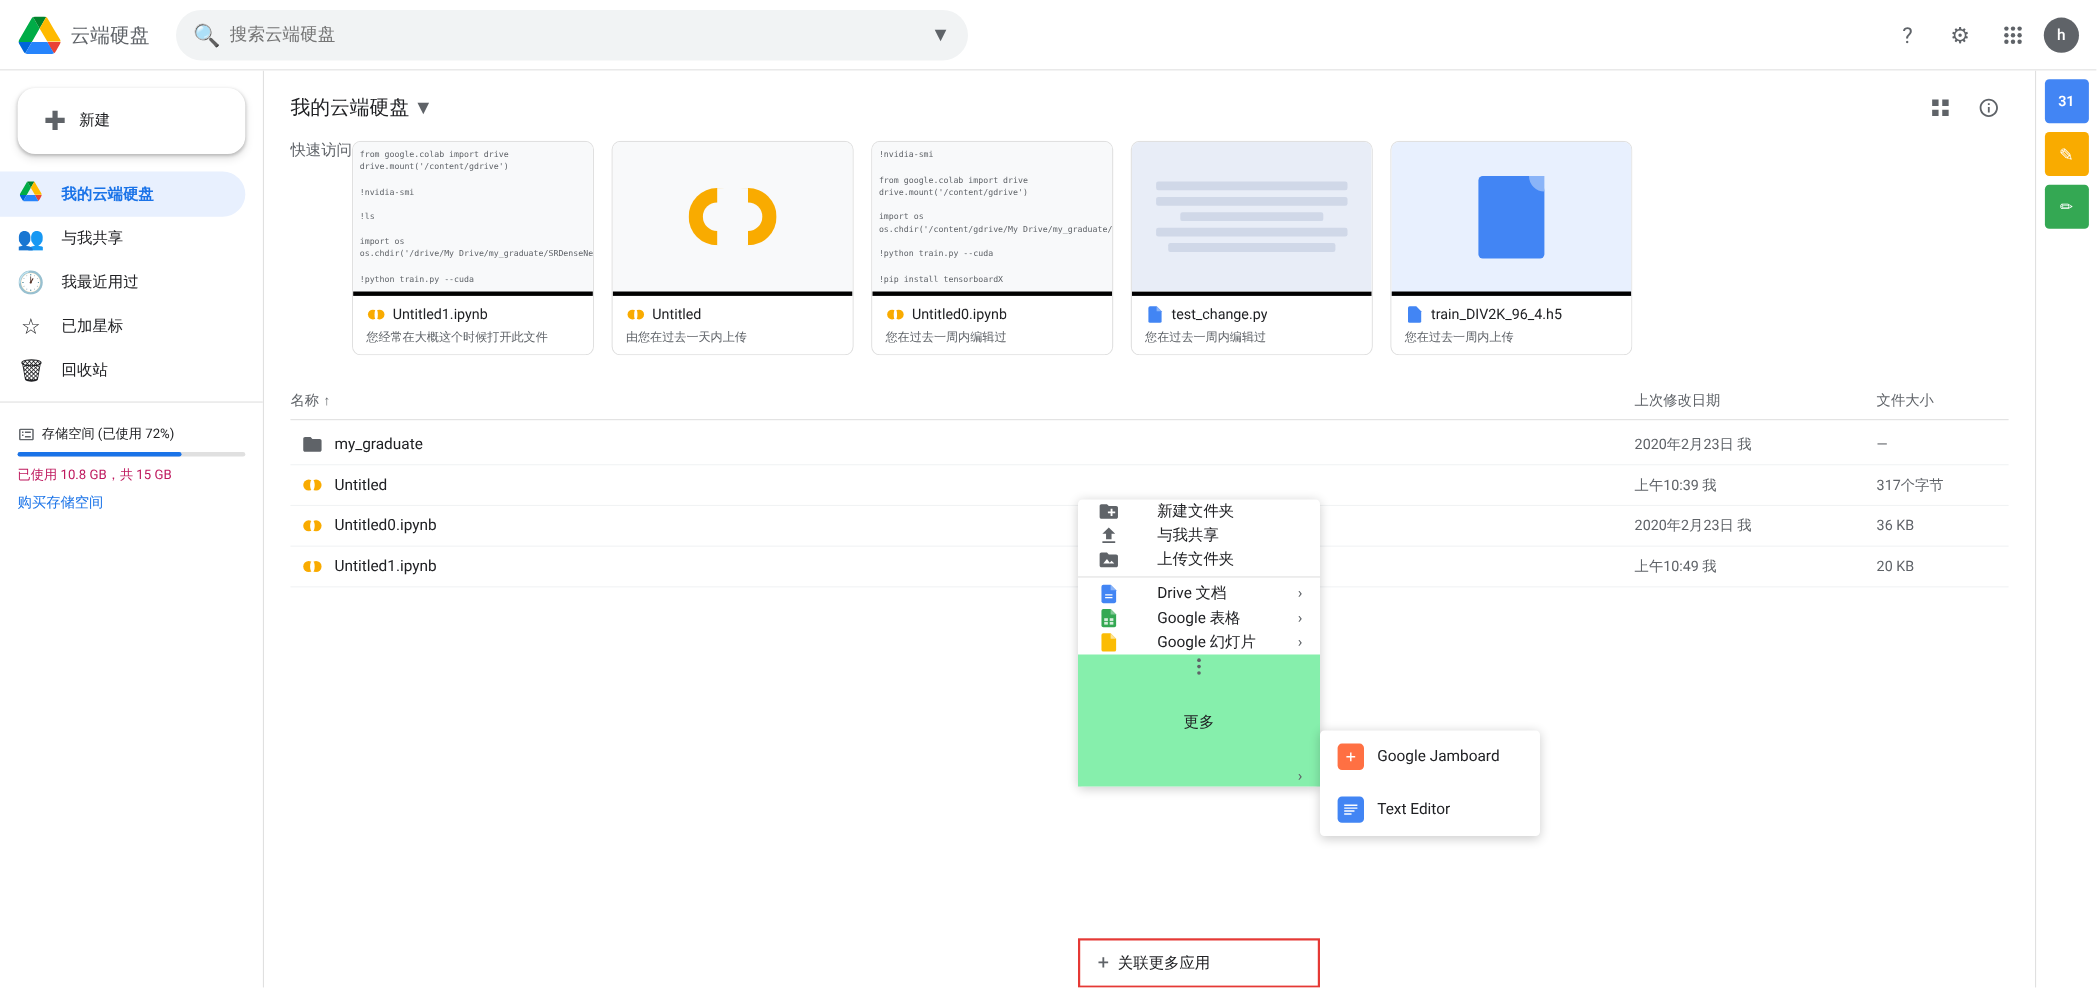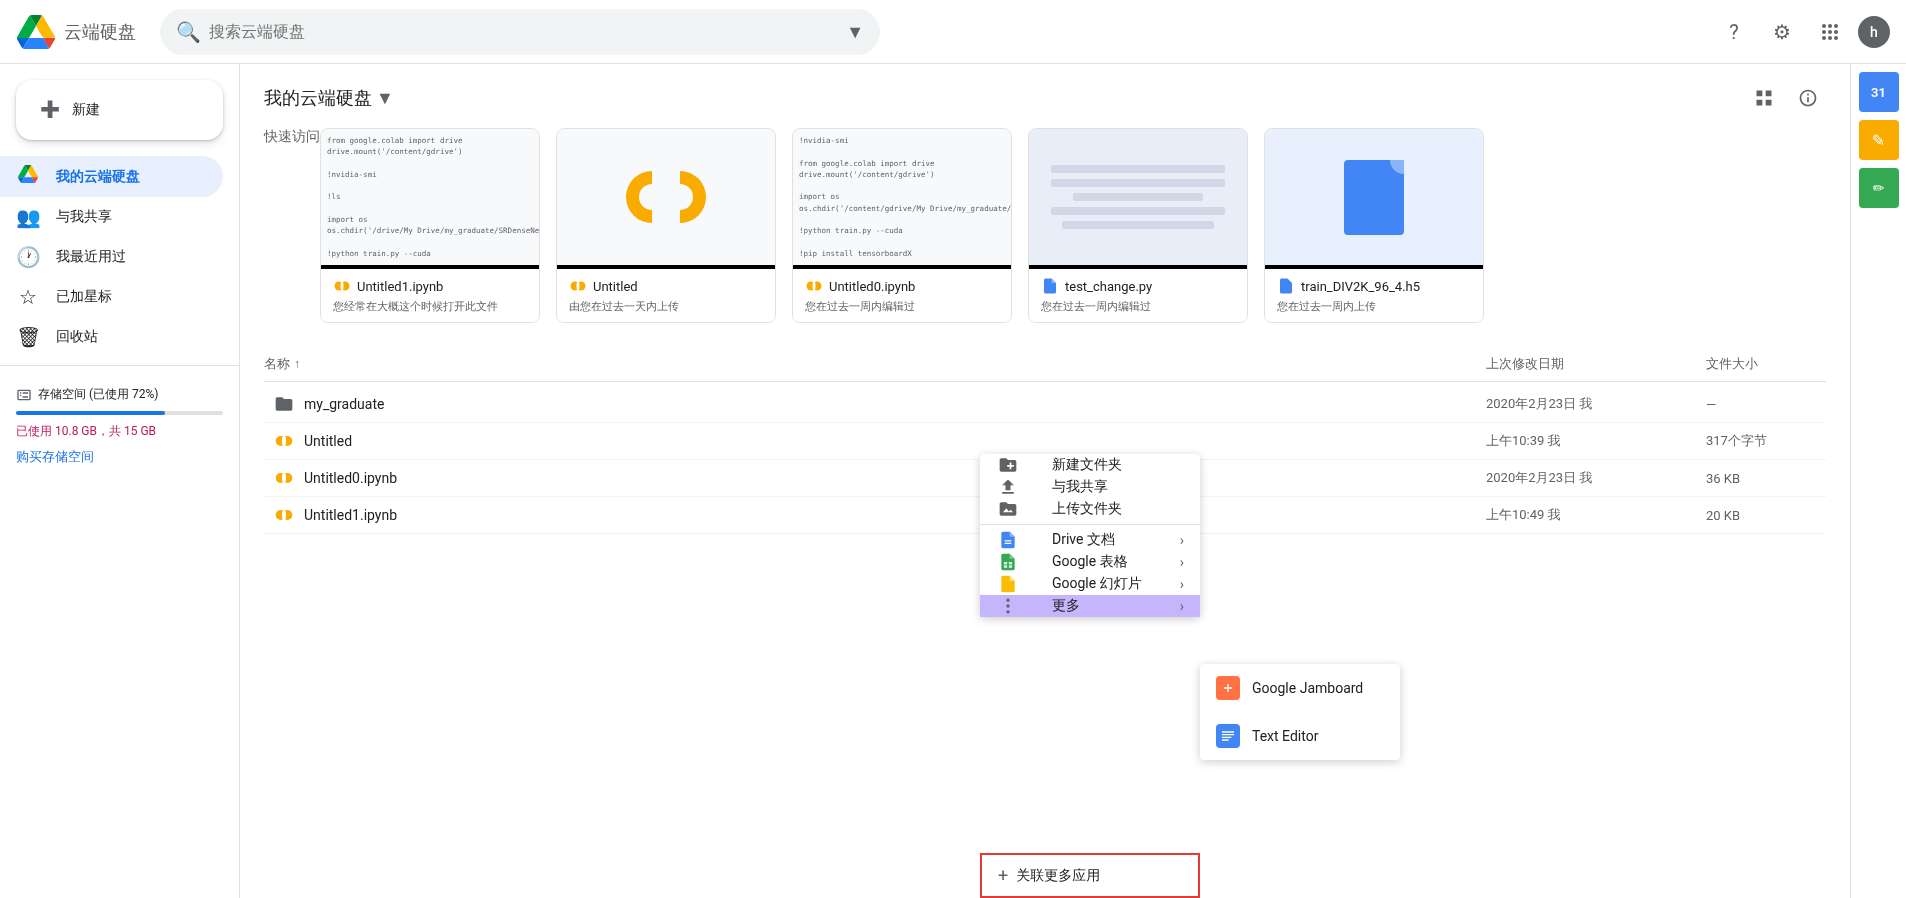--- a/index.html
+++ b/index.html
@@ -470,21 +470,21 @@
         <div class="menu-item">
           <span class="menu-icon">
             <svg width="20" height="20" viewBox="0 0 24 24">
               <path d="M14 2H6a2 2 0 0 0-2 2v16a2 2 0 0 0 2 2h12a2 2 0 0 0 2-2V8l-6-6z" fill="#fbbc04"></path>
               <path d="M14 2v6h6" fill="#fde293"></path>
             </svg>
           </span>
           <span>Google 幻灯片</span>
           <span class="chevron">›</span>
         </div>
-        <div class="menu-item active" style="background:#c4b5fd;">
+        <div class="menu-item active" style="background:#86efac;flex-direction:column;">
           <span class="menu-icon">
             <svg width="20" height="20" viewBox="0 0 24 24">
               <circle cx="12" cy="5" r="2" fill="#5f6368"></circle>
               <circle cx="12" cy="12" r="2" fill="#5f6368"></circle>
               <circle cx="12" cy="19" r="2" fill="#5f6368"></circle>
             </svg>
           </span>
           <span>更多</span>
           <span class="chevron">›</span>
         </div>

